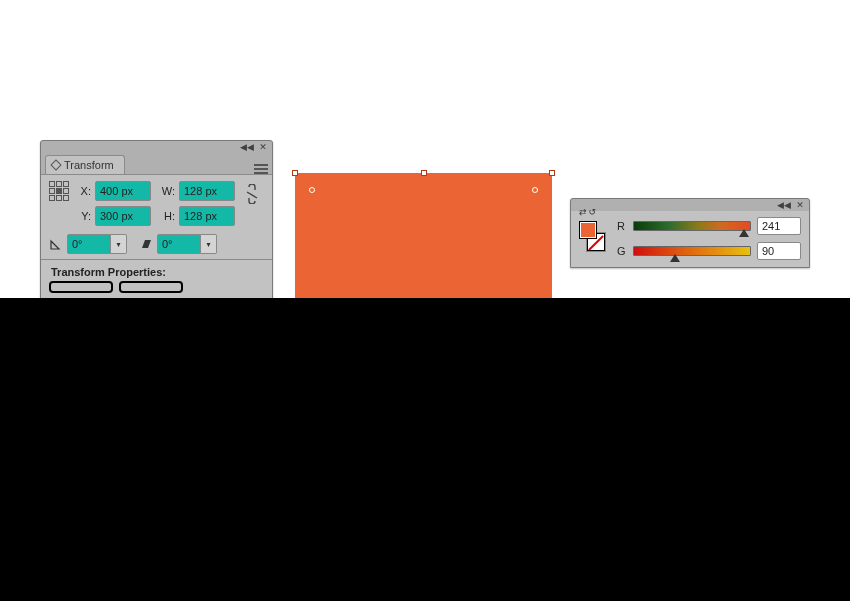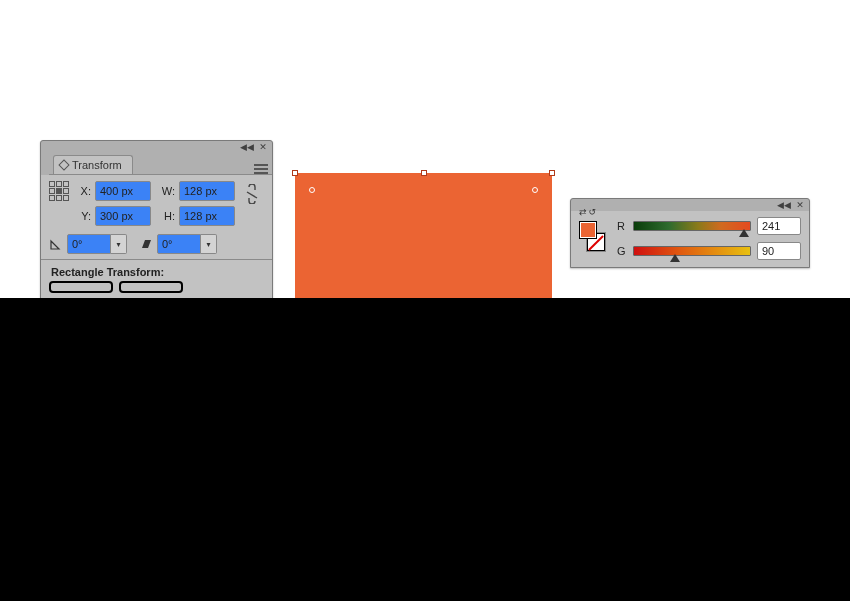--- a/index.html
+++ b/index.html
@@ -3,36 +3,36 @@
 <meta charset="utf-8">
 <style>
   * { box-sizing: border-box; margin: 0; padding: 0; font-family: "Segoe UI", Tahoma, sans-serif; }
   body { width: 850px; height: 601px; background: #fff; position: relative; overflow: hidden; }
   .blackbar { position: absolute; left: 0; bottom: 0; width: 850px; height: 303px; background: #000; }
 
   
   .panel { position: absolute; background: #b0b0b0; border: 1px solid #7a7a7a; border-radius: 3px 3px 0 0; box-shadow: 0 1px 2px rgba(0,0,0,0.25); }
   .panel-topbar { height: 12px; display:flex; justify-content:flex-end; align-items:center; padding: 0 4px; gap: 6px; }
   .tb-icon { width: 10px; height: 10px; display:flex; align-items:center; justify-content:center; color:#404040; font-size:9px; line-height:1; cursor:pointer; }
-  .tabrow { height: 22px; display:flex; align-items:flex-end; padding: 0 4px; gap: 2px; background: #b0b0b0; border-bottom: 1px solid #8a8a8a; margin-left: 8px; }
+  .tabrow { height: 22px; display:flex; align-items:flex-end; padding: 0 4px; gap: 2px; background: #b0b0b0; border-bottom: 1px solid #8a8a8a; }
   .tab { background: #bcbcbc; border: 1px solid #8a8a8a; border-bottom: none; border-radius: 3px 3px 0 0; font-size: 11px; color: #333; padding: 3px 10px 3px 6px; display:flex; align-items:center; gap:4px; }
   .tab.active { background: #c2c2c2; }
   .panel-body { background: #c2c2c2; padding: 6px 8px; }
   .menu-icon { width:14px; height:10px; display:flex; flex-direction:column; justify-content:space-between; cursor:pointer; margin-left:auto; }
   .menu-icon span { height:2px; background:#555; }
   .diamond { width:8px; height:8px; transform: rotate(45deg); border:1px solid #555; display:inline-block; }
 
   
   #transform-panel { left: 40px; top: 140px; width: 233px; }
   .tf-row { display:flex; align-items:center; gap:4px; margin-bottom:5px; }
   .refpoint { width:24px; height:24px; display:grid; grid-template-columns:repeat(3,6px); grid-template-rows:repeat(3,6px); gap:1px; margin-right:4px; }
   .refpoint div { border:1px solid #555; background:#c2c2c2; }
   .refpoint div.sel { background:#555; }
   .lbl { font-size:11px; color:#222; min-width:14px; text-align:right; }
-  .txt { background:#3b82f6; border:1px solid #888; border-radius:2px; font-size:11px; color:#222; padding:2px 4px; width:56px; height:20px; }
+  .txt { background:#14b8a6; border:1px solid #888; border-radius:2px; font-size:11px; color:#222; padding:2px 4px; width:56px; height:20px; }
   .dd { display:flex; align-items:center; }
   .dd .txt { border-radius:2px 0 0 2px; }
   .dd-btn { width:16px; height:20px; background:#d4d4d4; border:1px solid #888; border-left:none; border-radius:0 2px 2px 0; display:flex; align-items:center; justify-content:center; font-size:8px; color:#333; cursor:pointer; }
   .link-icon { width:20px; height:26px; position:absolute; right:10px; top:6px; display:flex; align-items:center; justify-content:center; color:#444; }
   .sect-label { font-size:11px; color:#222; margin:6px 0 3px 2px; font-weight:bold; }
   .rect-props { display:flex; gap:6px; }
   .rect-box { width:64px; height:12px; border:2px solid #000; border-radius:4px; background:#c2c2c2; }
   .divider { height:1px; background:#8a8a8a; margin:4px -8px; }
   .angle-ic { display:inline-flex; align-items:center; width:14px; }
 
@@ -132,21 +132,21 @@
             <path d="M3 11 L6 3 L12 3 L9 11 Z" fill="#333"></path>
           </svg>
       </span>
       <div class="dd">
         <input class="txt" style="width: 44px;" value="0°">
         <div class="dd-btn">▾</div>
       </div>
     </div>
 
     <div class="divider"></div>
-    <div class="sect-label">Rectangle Transform:</div>
+    <div class="sect-label">Transform Properties:</div>
     <div class="rect-props">
       <div class="rect-box"></div>
       <div class="rect-box"></div>
     </div>
   </div>
 </div>
 
 <div class="canvas-rect" style="background: rgb(235, 100, 51);">
   <div class="sel-handle sh-tl"></div>
   <div class="sel-handle sh-tm"></div>

